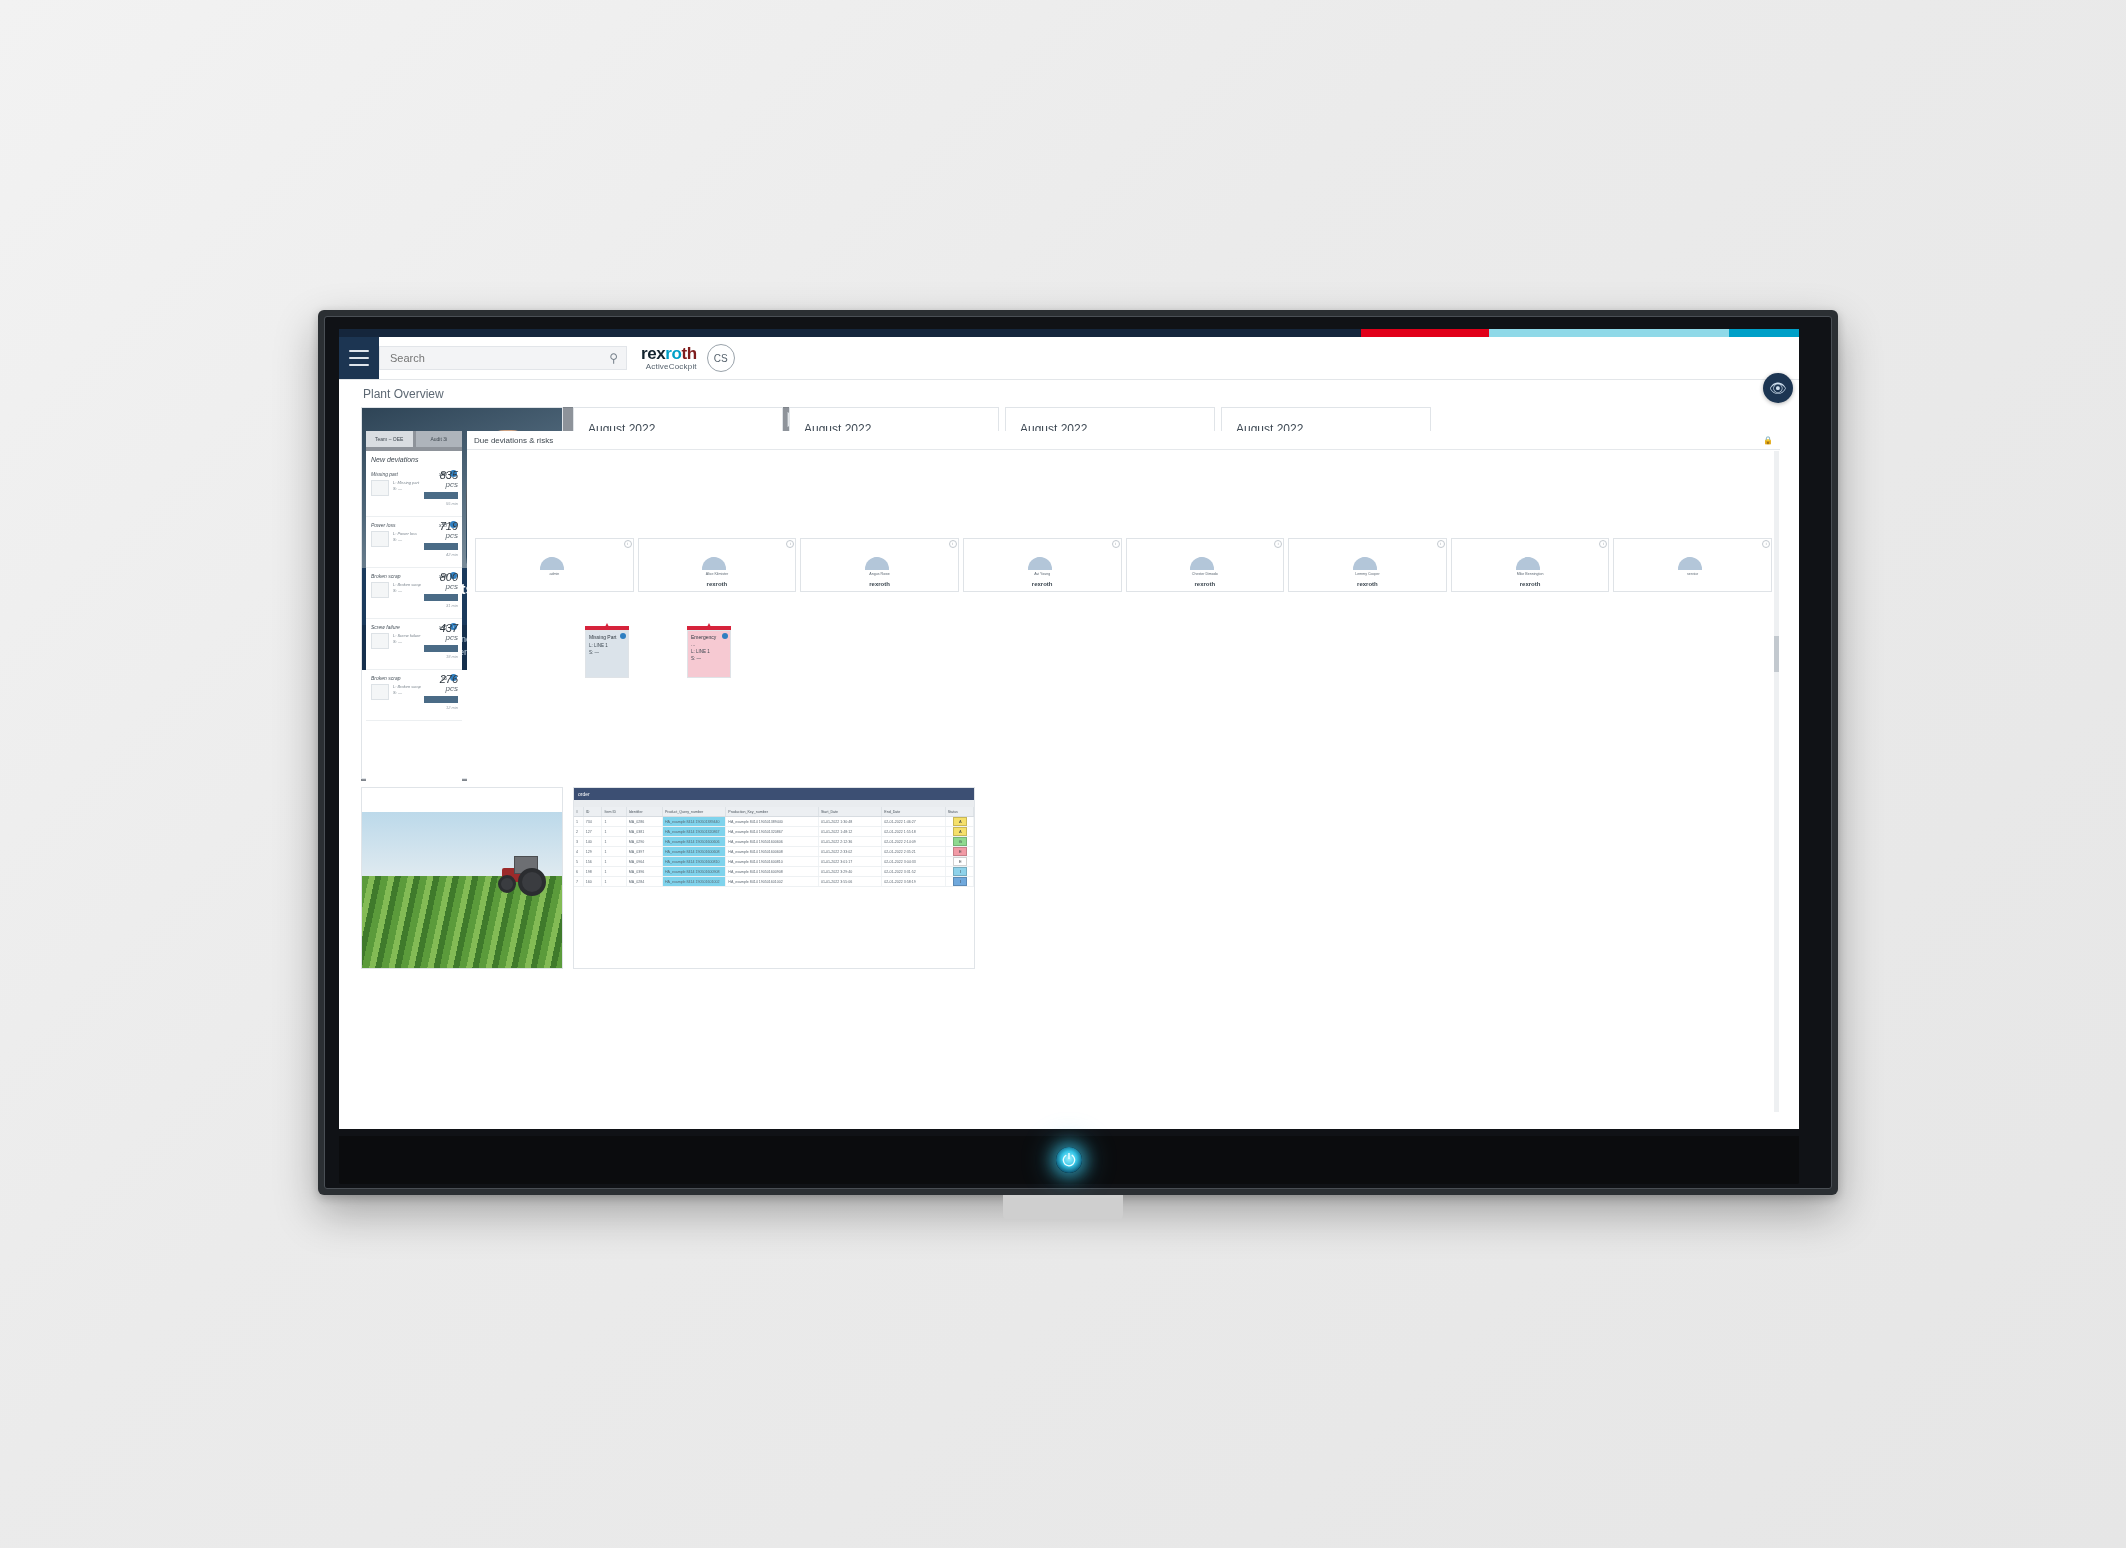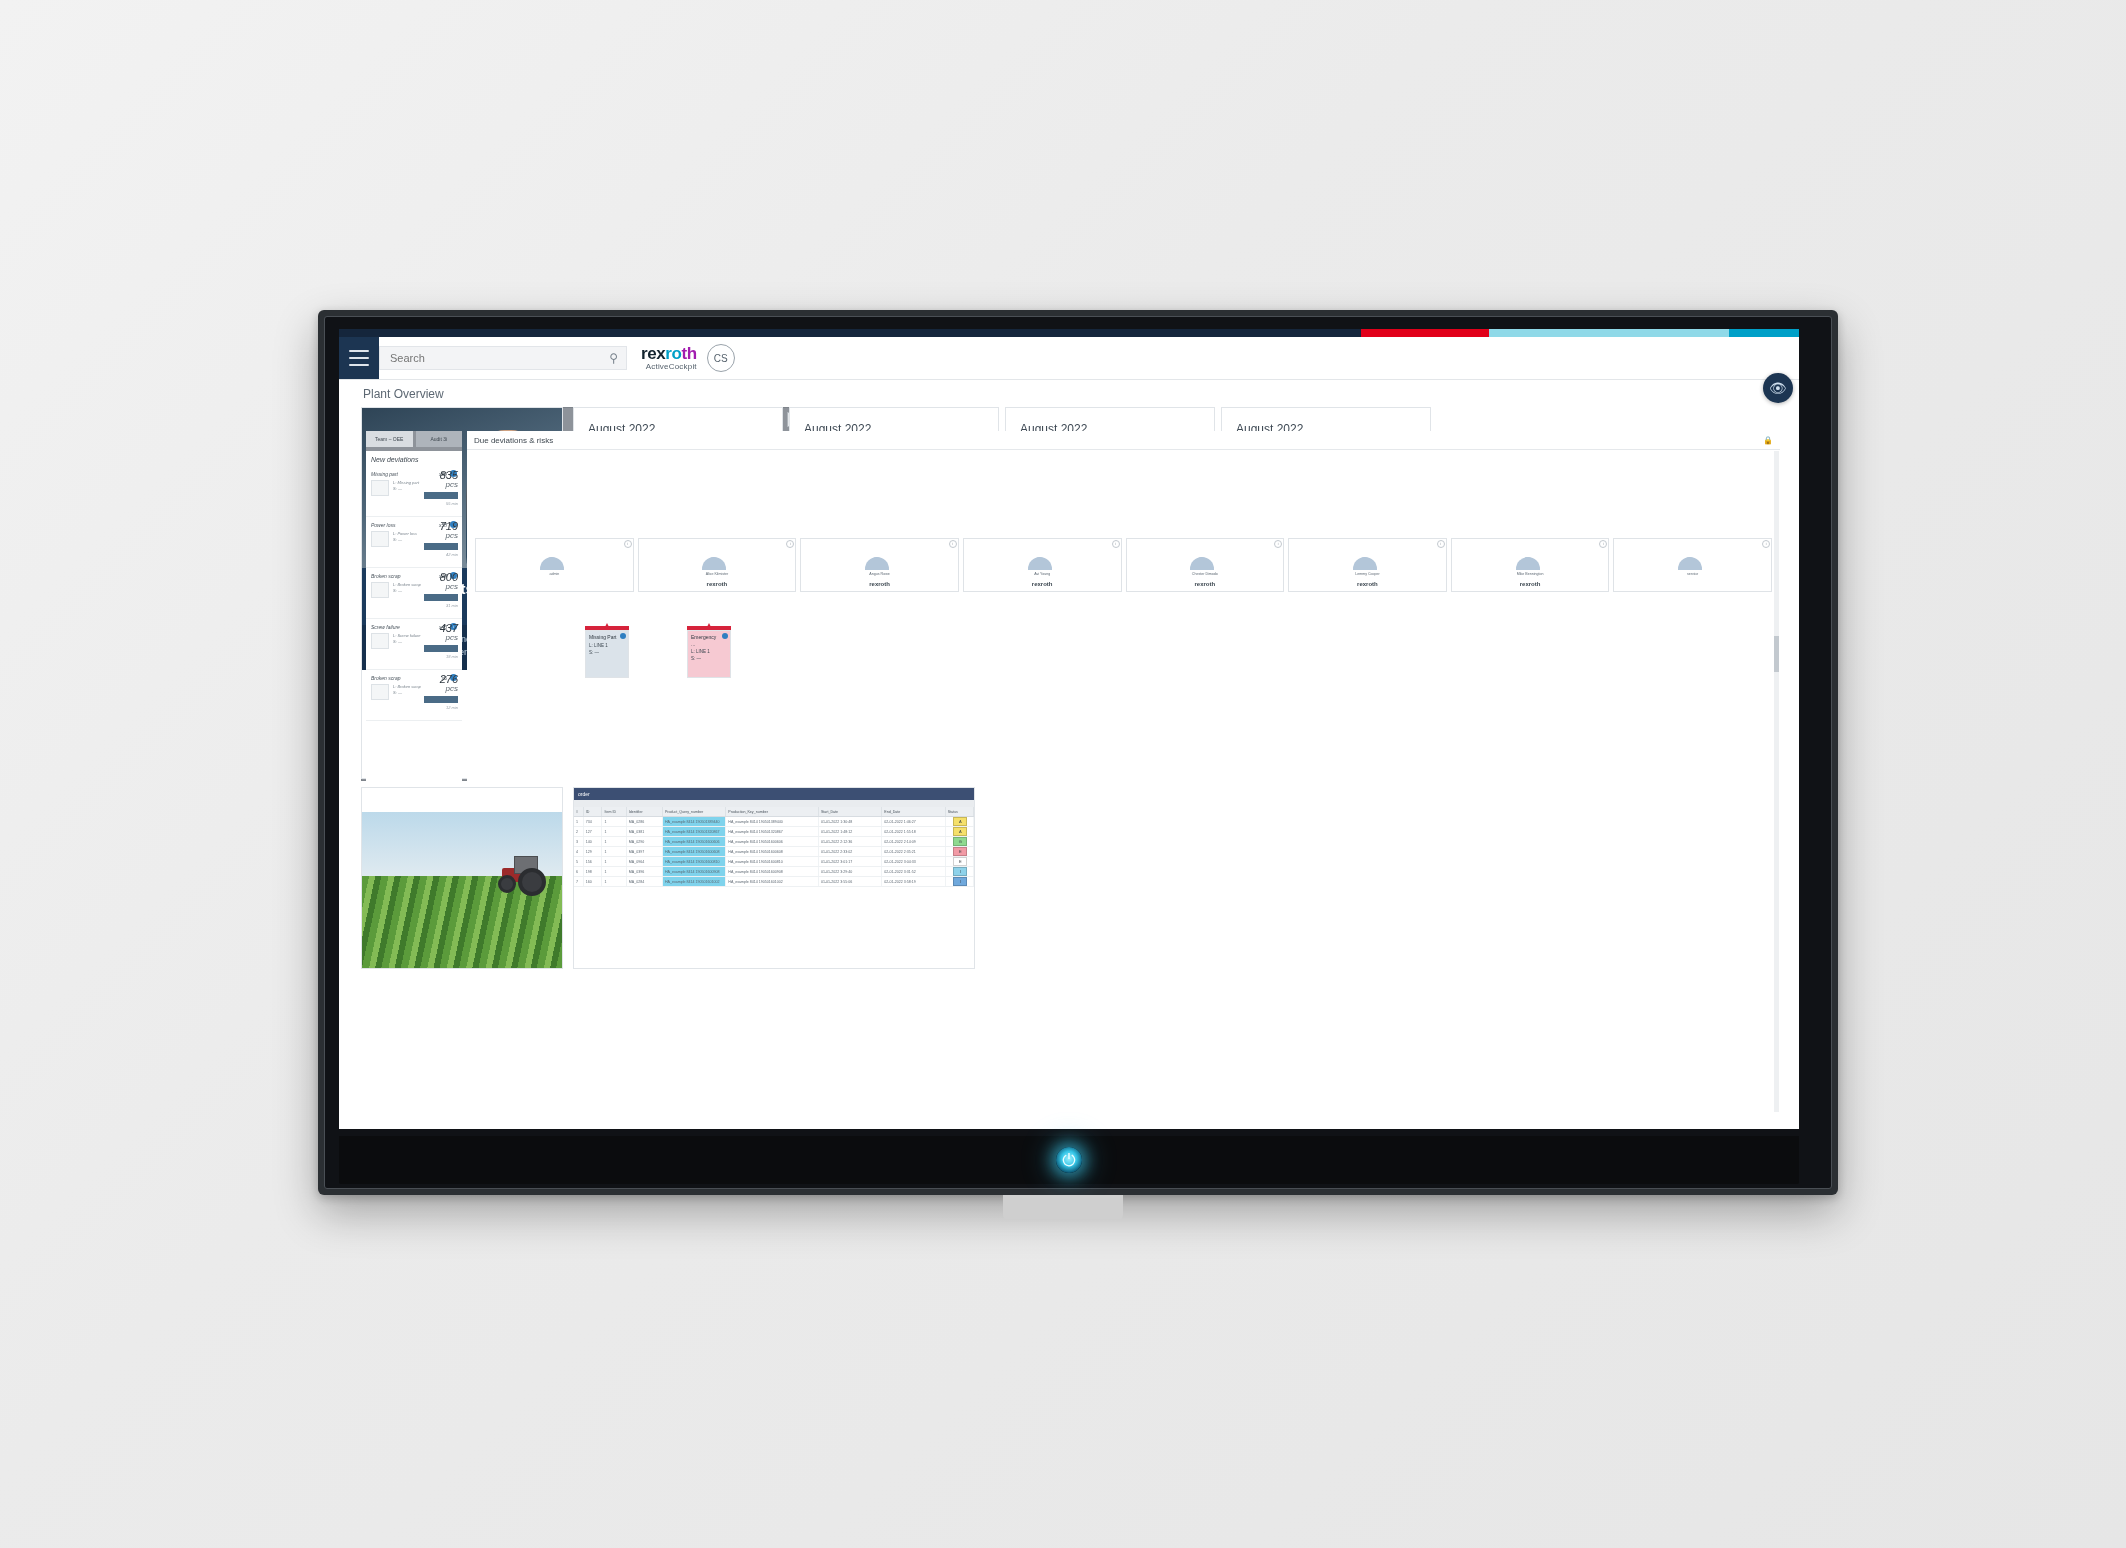--- a/index.html
+++ b/index.html
@@ -68,21 +68,21 @@
     width:230px;height:22px;margin-right:14px;padding:0 8px;flex:0 0 auto;
   }
   #search-wrap input{
     border:0;background:transparent;outline:none;flex:1;font-size:11px;color:#6b7681;
     font-family:"Liberation Sans",sans-serif;
   }
   #search-icon{color:#7b858f;font-size:12px;}
   #brand{flex:0 0 auto;margin-right:10px;text-align:right;line-height:1;}
   #brand-main{font-size:17px;font-weight:bold;color:#13242f;letter-spacing:-.4px;}
   #brand-main span:nth-child(2){color:#00a0c8;}
-  #brand-main span:nth-child(3){color:#a21caf;}
+  #brand-main span:nth-child(3){color:#7f1d1d;}
   #brand-sub{font-size:8px;color:#55616c;letter-spacing:.2px;margin-top:1px;}
   #user-avatar{
     flex:0 0 auto;width:26px;height:26px;border-radius:50%;
     border:1px solid #9aa3ab;color:#55616c;font-size:10px;
     display:flex;align-items:center;justify-content:center;margin-right:12px;
   }
 
   #page-label{
     position:absolute;left:24px;top:58px;font-size:12px;color:#5d6873;
   }

